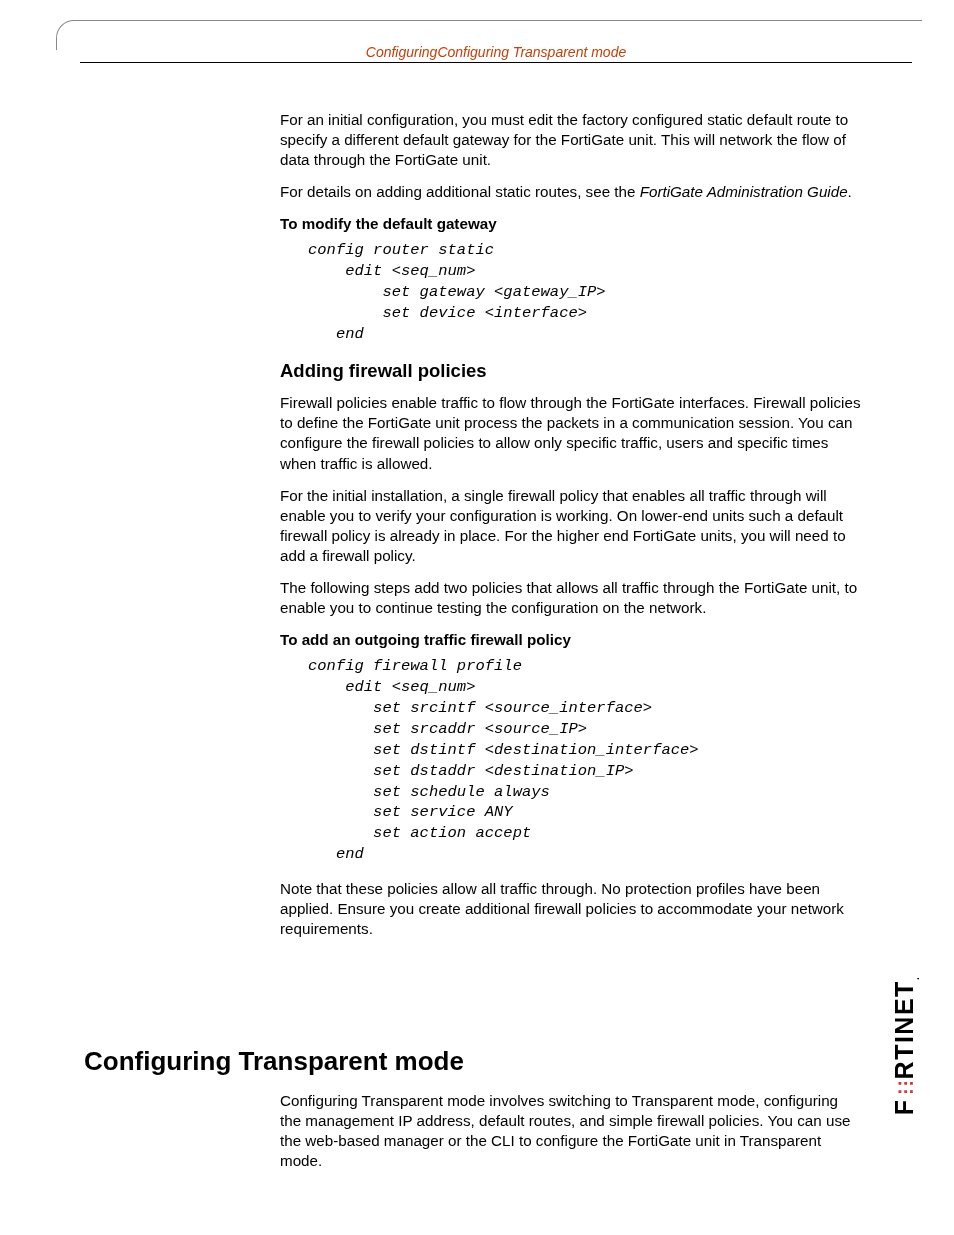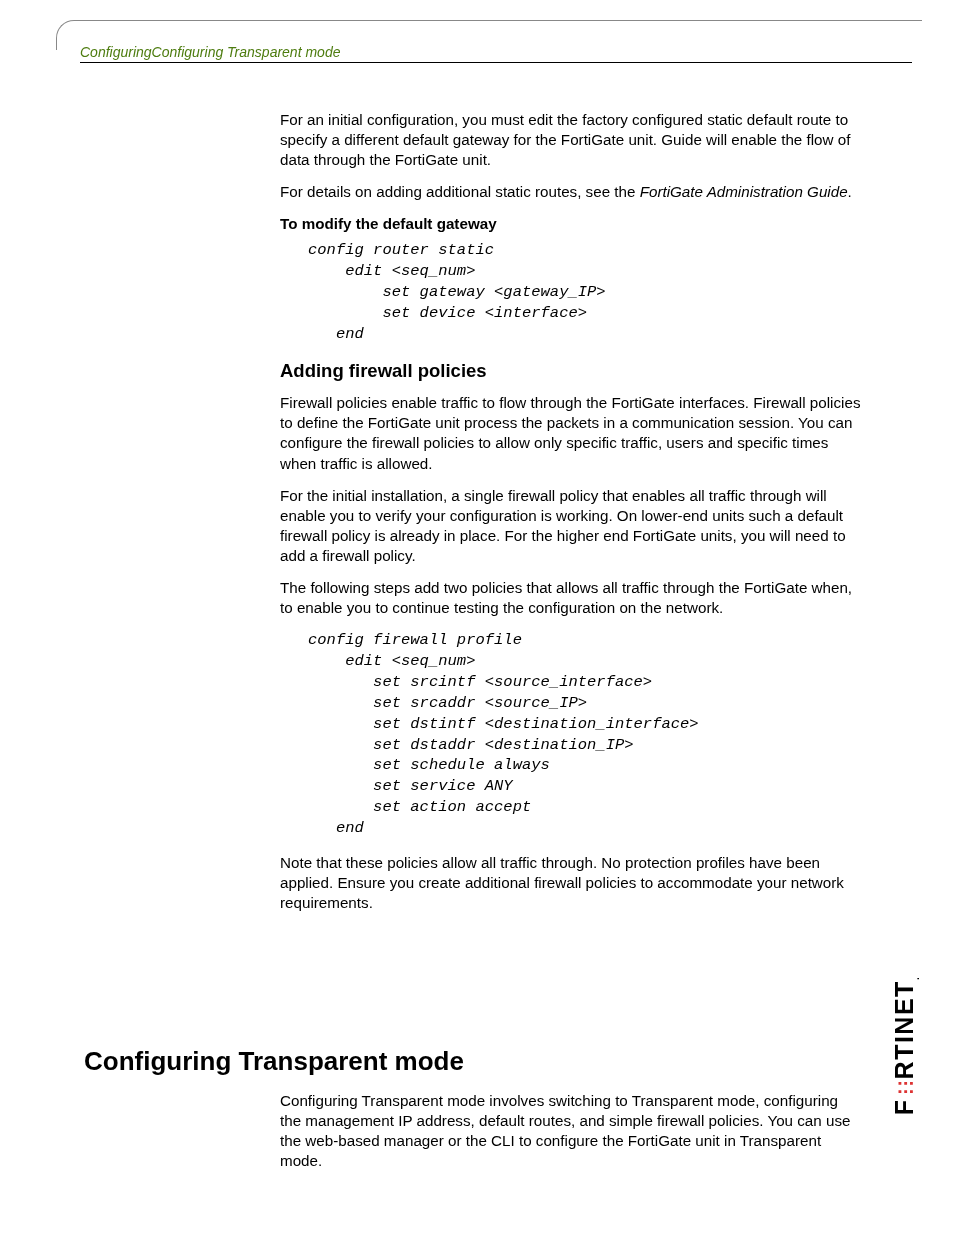--- a/index.html
+++ b/index.html
@@ -27,24 +27,24 @@
     border-left: 1px solid #888;
     border-top-left-radius: 18px;
     pointer-events: none;
   }
   .running-header {
     position: absolute;
     top: 44px;
     left: 80px;
     right: 42px;
     display: flex;
-    justify-content: flex-start;
+    justify-content: center;
     font-style: italic;
     font-size: 14px;
-    color: #4d7c0f;
+    color: #c2410c;
   }
   .hr-line {
     position: absolute;
     top: 62px;
     left: 80px;
     right: 42px;
     border-top: 1px solid #000;
   }
   .content {
     position: absolute;
@@ -141,37 +141,38 @@
 
   <div class="corner-border"></div>
 
   <div class="running-header">
     <span>Configuring</span>
     <span>Configuring Transparent mode</span>
   </div>
   <div class="hr-line"></div>
 
   <div class="content">
-    <p>For an initial configuration, you must edit the factory configured static default route to specify a different default gateway for the FortiGate unit. Guide will enable the flow of data through the FortiGate unit.</p>
+    <p>For an initial configuration, you must edit the factory configured static default route to specify a different default gateway for the FortiGate unit. This will network the flow of data through the FortiGate unit.</p>
     <p>
       <span>For details on adding additional static routes, see the </span><em>FortiGate Administration Guide</em><span>.</span>
     </p>
 
     <p class="bold-head">To modify the default gateway</p>
     <pre>config router static
     edit &lt;seq_num&gt;
         set gateway &lt;gateway_IP&gt;
         set device &lt;interface&gt;
    end</pre>
 
     <h3 class="sect">Adding firewall policies</h3>
     <p>Firewall policies enable traffic to flow through the FortiGate interfaces. Firewall policies to define the FortiGate unit process the packets in a communication session. You can configure the firewall policies to allow only specific traffic, users and specific times when traffic is allowed.</p>
     <p>For the initial installation, a single firewall policy that enables all traffic through will enable you to verify your configuration is working. On lower-end units such a default firewall policy is already in place. For the higher end FortiGate units, you will need to add a firewall policy.</p>
-    <p>The following steps add two policies that allows all traffic through the FortiGate when, to enable you to continue testing the configuration on the network.</p>
+    <p>The following steps add two policies that allows all traffic through the FortiGate unit, to enable you to continue testing the configuration on the network.</p>
 
+    <p class="bold-head">To add an outgoing traffic firewall policy</p>
     <pre>config firewall profile
     edit &lt;seq_num&gt;
        set srcintf &lt;source_interface&gt;
        set srcaddr &lt;source_IP&gt;
        set dstintf &lt;destination_interface&gt;
        set dstaddr &lt;destination_IP&gt;
        set schedule always
        set service ANY
        set action accept
    end</pre>

